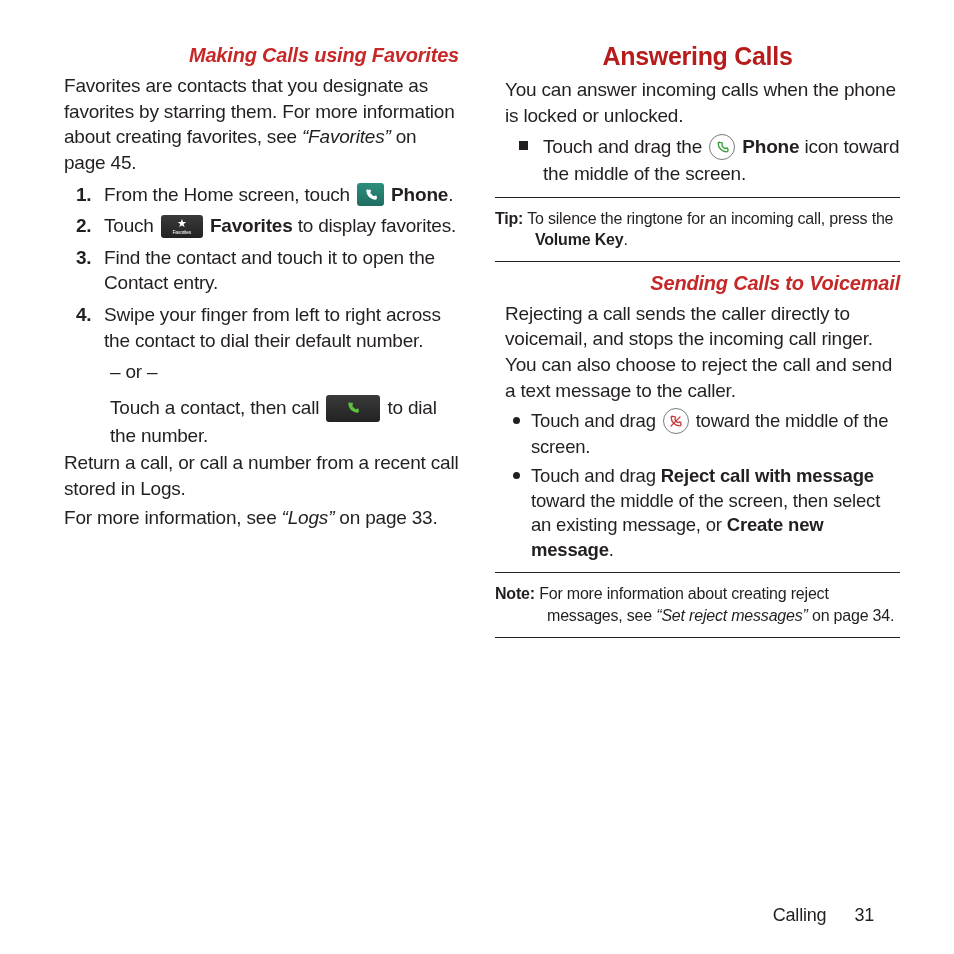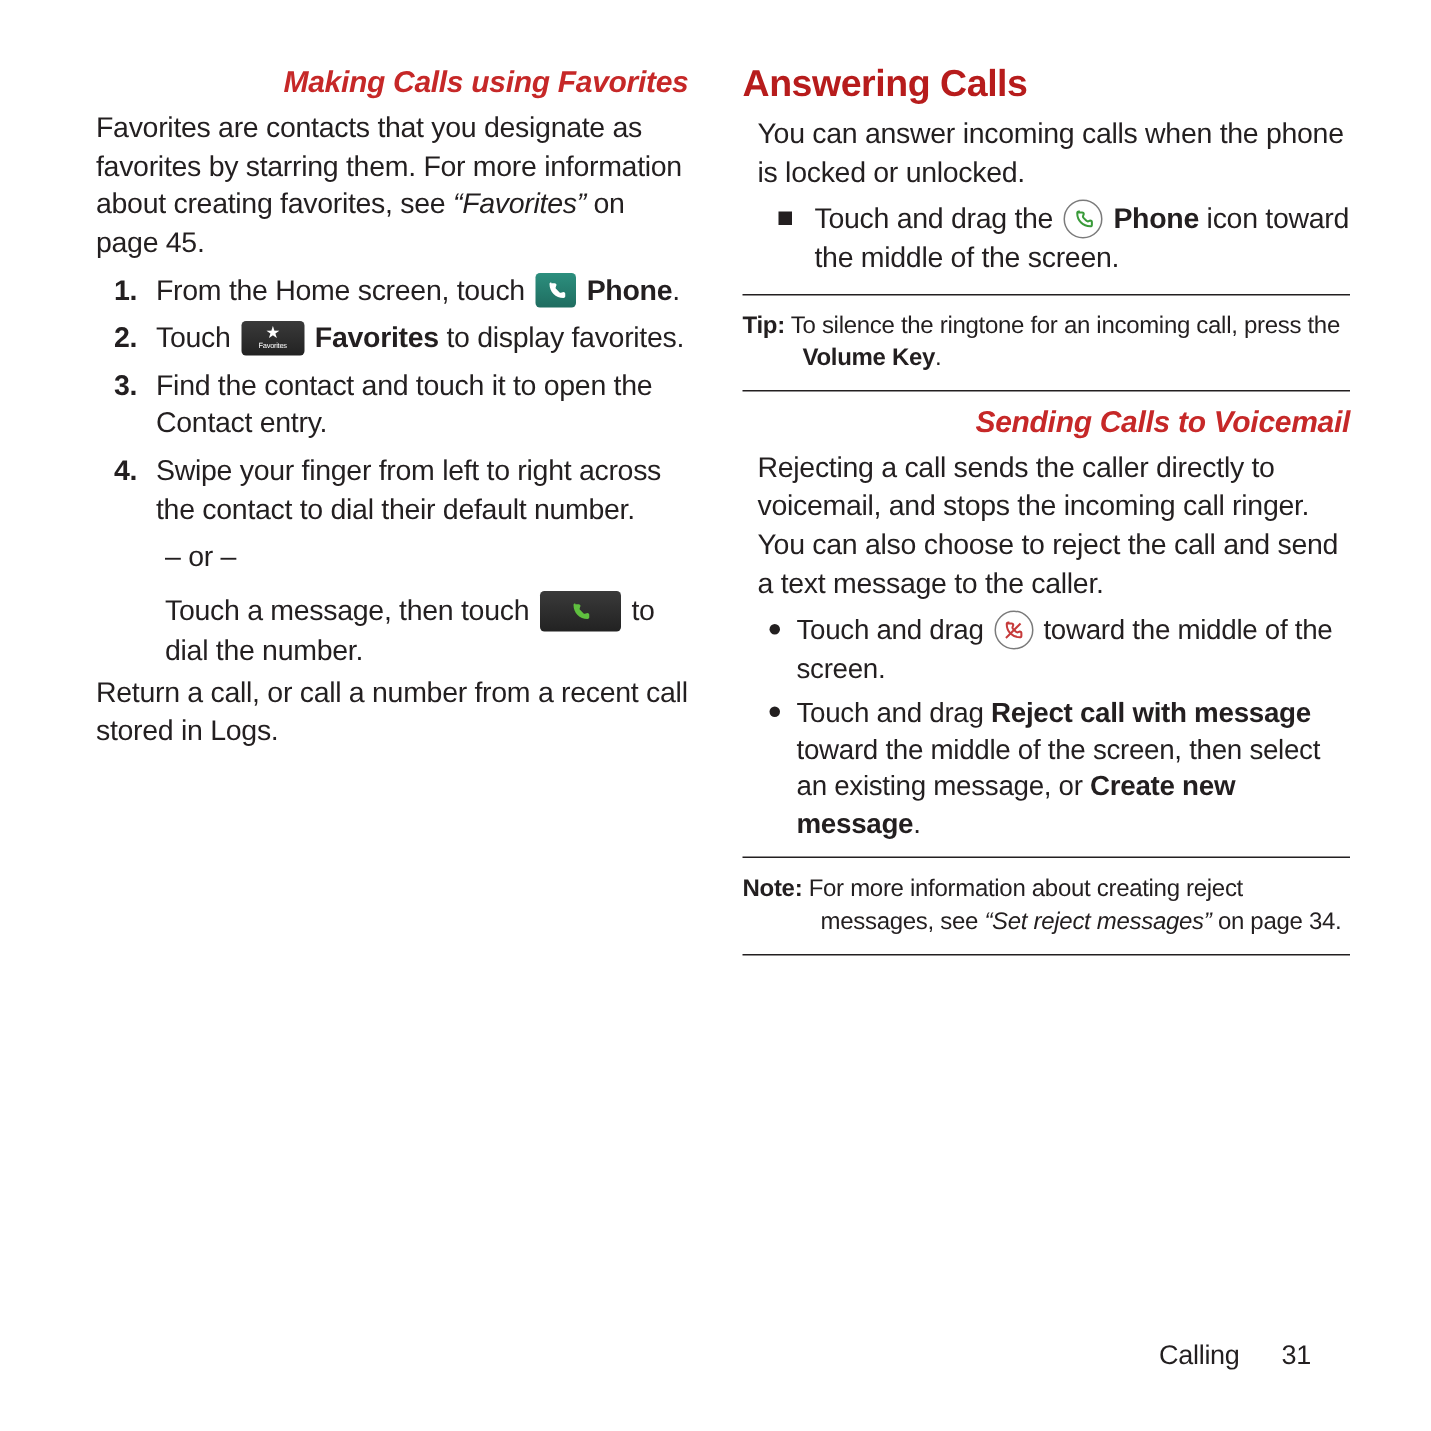--- a/index.html
+++ b/index.html
@@ -24,20 +24,21 @@
     margin: 8px 0 6px 0;
     letter-spacing: -0.2px;
     text-align: right;
   }
   h2.mainheading {
     color: #b71c1c;
     font-weight: 800;
     font-size: 25px;
     margin: 6px 0 6px 0;
     letter-spacing: -0.3px;
+    text-align: center;
   }
   p.body {
     line-height: 1.35;
     margin: 2px 0 4px 10px;
     font-size: 19px;
   }
   ol.steps {
     list-style: none;
     margin: 6px 0 0 22px;
   }
@@ -134,21 +135,21 @@
   .tipnote {
     margin: 6px 0 6px 0;
     line-height: 1.35;
     padding-left: 40px;
     text-indent: -40px;
     font-size: 16px;
   }
   .tipnote.note { padding-left: 52px; text-indent: -52px; }
   .footer {
     position: absolute;
-    bottom: 40px;
+    bottom: 28px;
     right: 80px;
     font-size: 18px;
   }
   .footer .sec { margin-right: 28px; }
 </style>
 </head>
 <body>
 
 <div class="columns">
   <div class="col">
@@ -168,28 +169,31 @@
         <span>Touch </span><span class="icon-box icon-fav">
             <span class="star">★</span>
             <span class="txt">Favorites</span>
           </span> <span class="bold">Favorites</span><span> to display favorites.</span>
       </li>
       <li><span class="num">3.</span>Find the contact and touch it to open the Contact entry.</li>
       <li><span class="num">4.</span>Swipe your finger from left to right across the contact to dial their default number.</li>
     </ol>
     <div class="continuation">– or –</div>
     <div class="continuation" style="margin-top:10px;">
-      <span>Touch a message, then touch </span><span class="icon-box icon-dial">
+      <span>Touch a contact, then call </span><span class="icon-box icon-dial">
           <svg class="phonesvg" viewBox="0 0 24 24">
             <path fill="#5fbf3f" d="M6 2c-1 0-2 1-2 2 0 9 7 16 16 16 1 0 2-1 2-2v-3c0-1-1-2-2-2l-3 1c-1 0-1 0-2-1l-3-3c-1-1-1-1-1-2l1-3c0-1-1-2-2-2H6z"></path>
           </svg>
         </span><span> to dial the number.</span>
     </div>
 
     <p class="body">Return a call, or call a number from a recent call stored in Logs.</p>
+    <p class="body">
+      <span>For more information, see </span><span class="italic">“Logs”</span><span> on page 33.</span>
+    </p>
   </div>
 
   <div class="col">
     <h2 class="mainheading">Answering Calls</h2>
     <p class="body">You can answer incoming calls when the phone is locked or unlocked.</p>
     <ul class="bullets square">
       <li>
         <span>Touch and drag the </span><span class="icon-circle">
             <svg width="13" height="13" viewBox="0 0 24 24">
               <path fill="none" stroke="#3a9b3a" stroke-width="2.5" d="M6 2c-1 0-2 1-2 2 0 9 7 16 16 16 1 0 2-1 2-2v-3c0-1-1-2-2-2l-3 1c-1 0-1 0-2-1l-3-3c-1-1-1-1-1-2l1-3c0-1-1-2-2-2H6z"></path>

